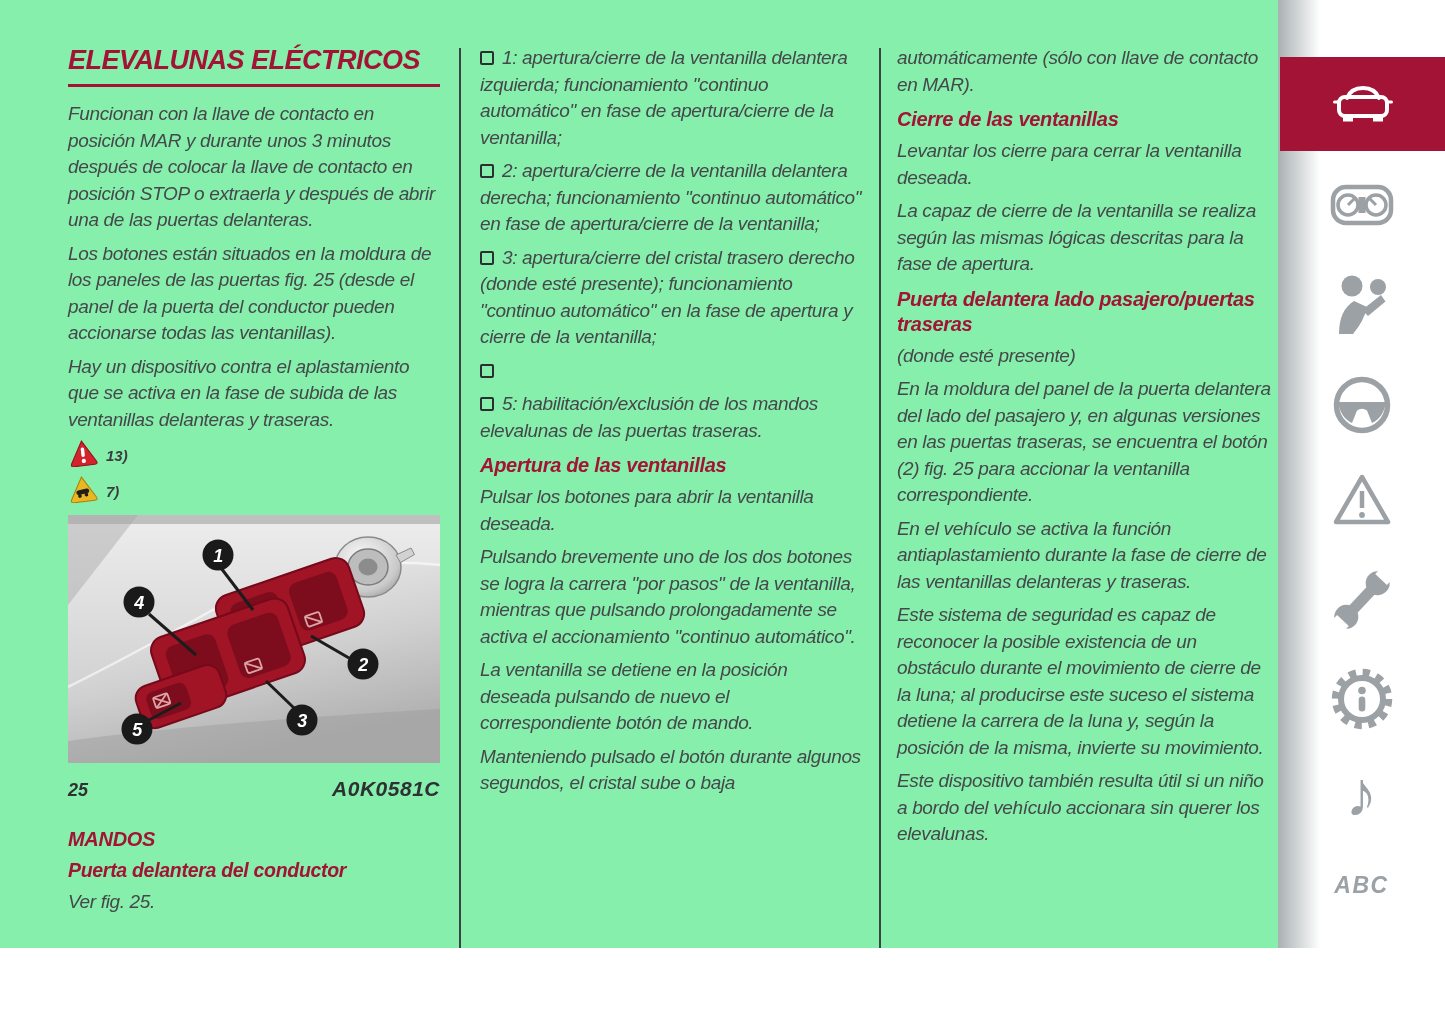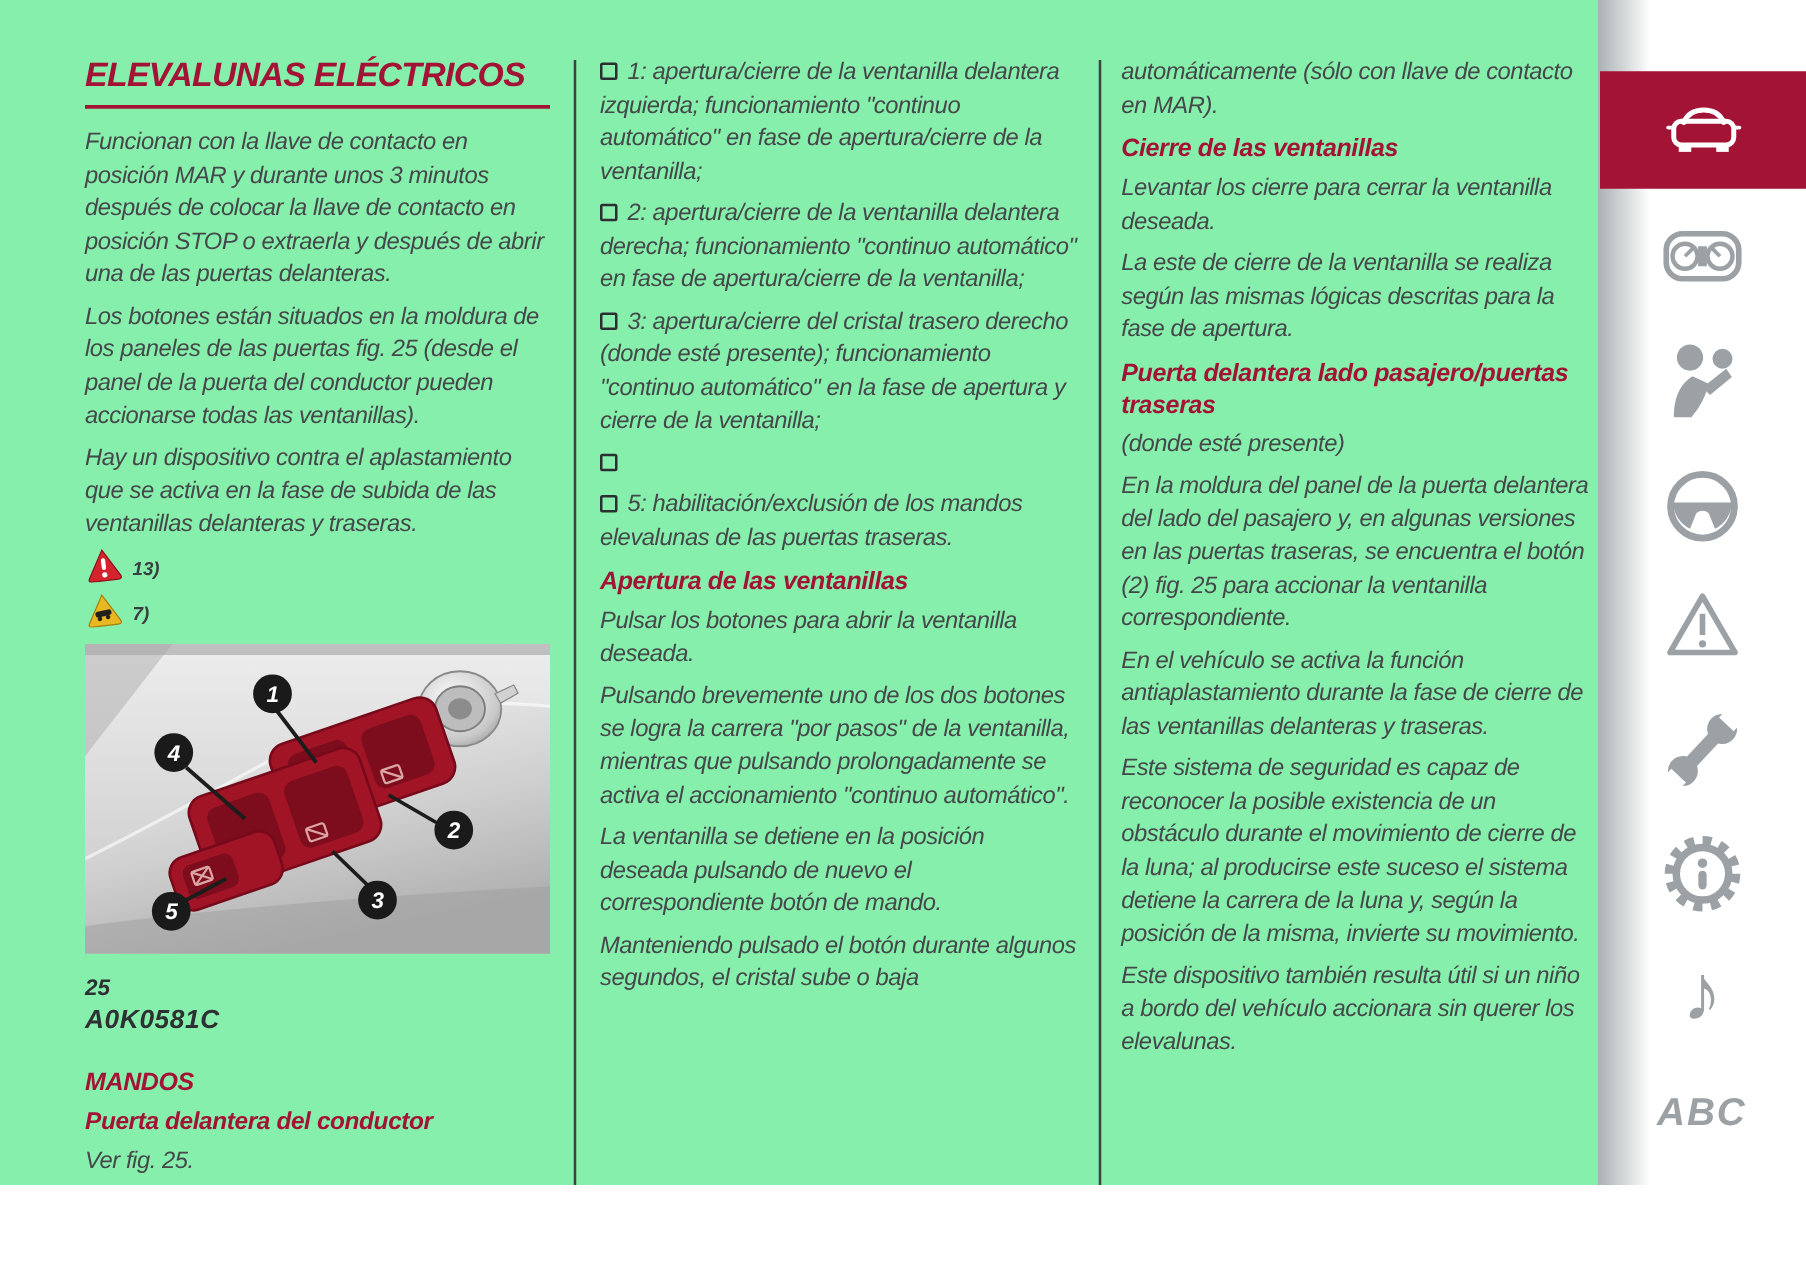--- a/index.html
+++ b/index.html
@@ -24,34 +24,34 @@
   
   .sq{display:inline-block;width:10px;height:10px;border:2.5px solid #2c2f31;border-radius:2px;
       margin-right:8px;position:relative;top:1px;}
 
   
   .warnrow{display:flex;align-items:center;gap:8px;height:33px;margin-top:3px;}
   .warnlabel{font-weight:bold;font-size:15px;color:#3a3e40;letter-spacing:0;}
 
   
   .figure-wrap{margin-top:6px;}
-  .fig-caption{display:flex;justify-content:space-between;align-items:baseline;margin-top:5px;flex-direction:column;}
+  .fig-caption{display:flex;justify-content:space-between;align-items:baseline;margin-top:5px;}
   .fig-num{font-weight:bold;font-size:18px;color:#2e3133;letter-spacing:0;}
   .fig-code{font-weight:bold;font-size:21px;color:#2e3133;letter-spacing:0.5px;}
   .mandos-block{margin-top:24px;}
 
   
   .sidebar{position:absolute;top:0;right:0;width:167px;height:1019px;background:#ffffff;}
   .sidebar-strip{position:absolute;left:0;top:0;width:42px;height:100%;
       background:linear-gradient(to right,#aab0b3 0%,#cfd3d4 45%,#ffffff 100%);}
   .sidebar-tab{position:absolute;left:2px;right:0;top:57px;height:94px;background:#a21335;
       display:flex;align-items:center;justify-content:center;}
   .side-icon{position:absolute;left:0;right:0;display:flex;justify-content:center;}
   .icon-gray{color:#9ba1a5;}
-  .abc-label{font-size:31px;font-weight:bold;color:#9ba1a5;letter-spacing:1.5px;
+  .abc-label{font-size:23px;font-weight:bold;color:#9ba1a5;letter-spacing:1.5px;
       font-family:"Liberation Sans",sans-serif;}
   .note-glyph{font-size:64px;color:#9ba1a5;line-height:60px;}
 
   .page-number{position:absolute;left:1216px;top:958px;width:88px;text-align:right;
       font-size:30px;font-weight:bold;color:#161616;letter-spacing:0;}
 </style>
 </head>
 <body>
 
 <div class="page">
@@ -199,21 +199,21 @@
     <p>La ventanilla se detiene en la posición deseada pulsando de nuevo el correspondiente botón de mando.</p>
     <p>Manteniendo pulsado el botón durante algunos segundos, el cristal sube o baja</p>
   </div>
 
   <div class="vdivider" id="divider-2"></div>
 
   <div class="col" id="col-right">
     <p>automáticamente (sólo con llave de contacto en MAR).</p>
     <div class="red-head">Cierre de las ventanillas</div>
     <p>Levantar los cierre para cerrar la ventanilla deseada.</p>
-    <p>La este de cierre de la ventanilla se realiza según las mismas lógicas descritas para la fase de apertura.</p>
+    <p>La capaz de cierre de la ventanilla se realiza según las mismas lógicas descritas para la fase de apertura.</p>
     <div class="red-head">Puerta delantera lado pasajero/puertas traseras</div>
     <p>(donde esté presente)</p>
     <p>En la moldura del panel de la puerta delantera del lado del pasajero y, en algunas versiones en las puertas traseras, se encuentra el botón (2) fig. 25 para accionar la ventanilla correspondiente.</p>
     <p>En el vehículo se activa la función antiaplastamiento durante la fase de cierre de las ventanillas delanteras y traseras.</p>
     <p>Este sistema de seguridad es capaz de reconocer la posible existencia de un obstáculo durante el movimiento de cierre de la luna; al producirse este suceso el sistema detiene la carrera de la luna y, según la posición de la misma, invierte su movimiento.</p>
     <p>Este dispositivo también resulta útil si un niño a bordo del vehículo accionara sin querer los elevalunas.</p>
   </div>
 
   <div class="page-number">27</div>
 

